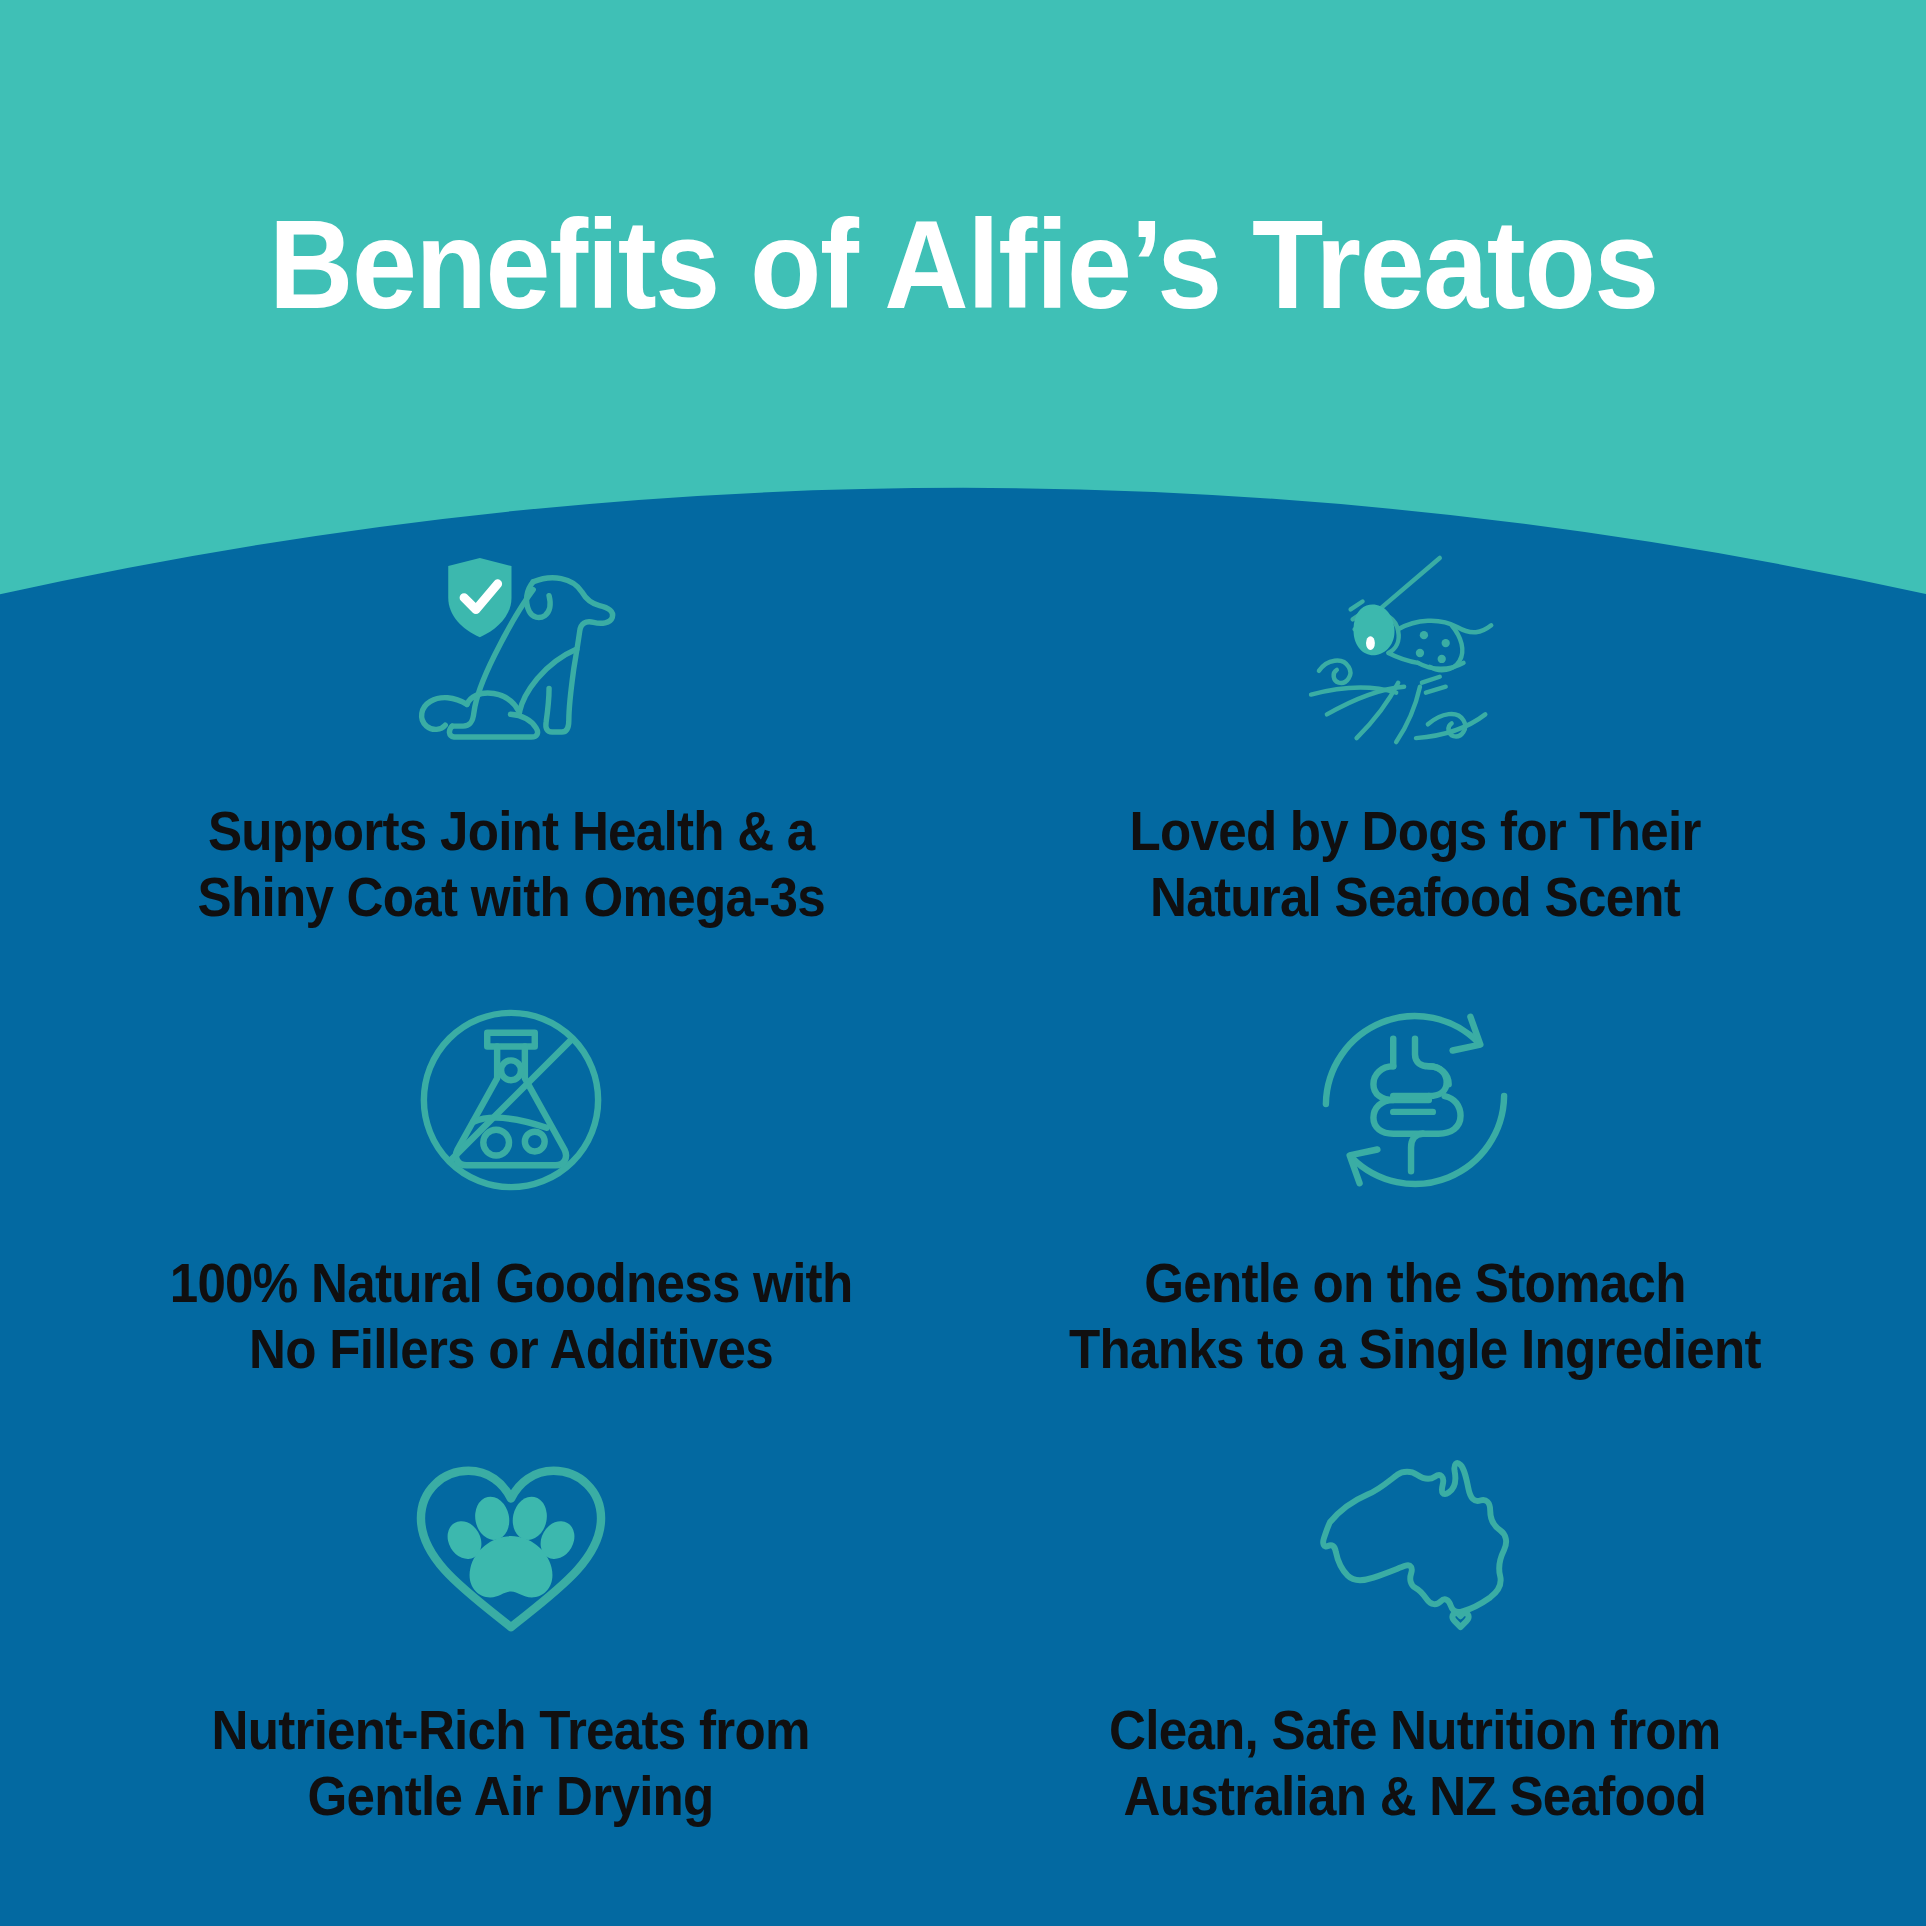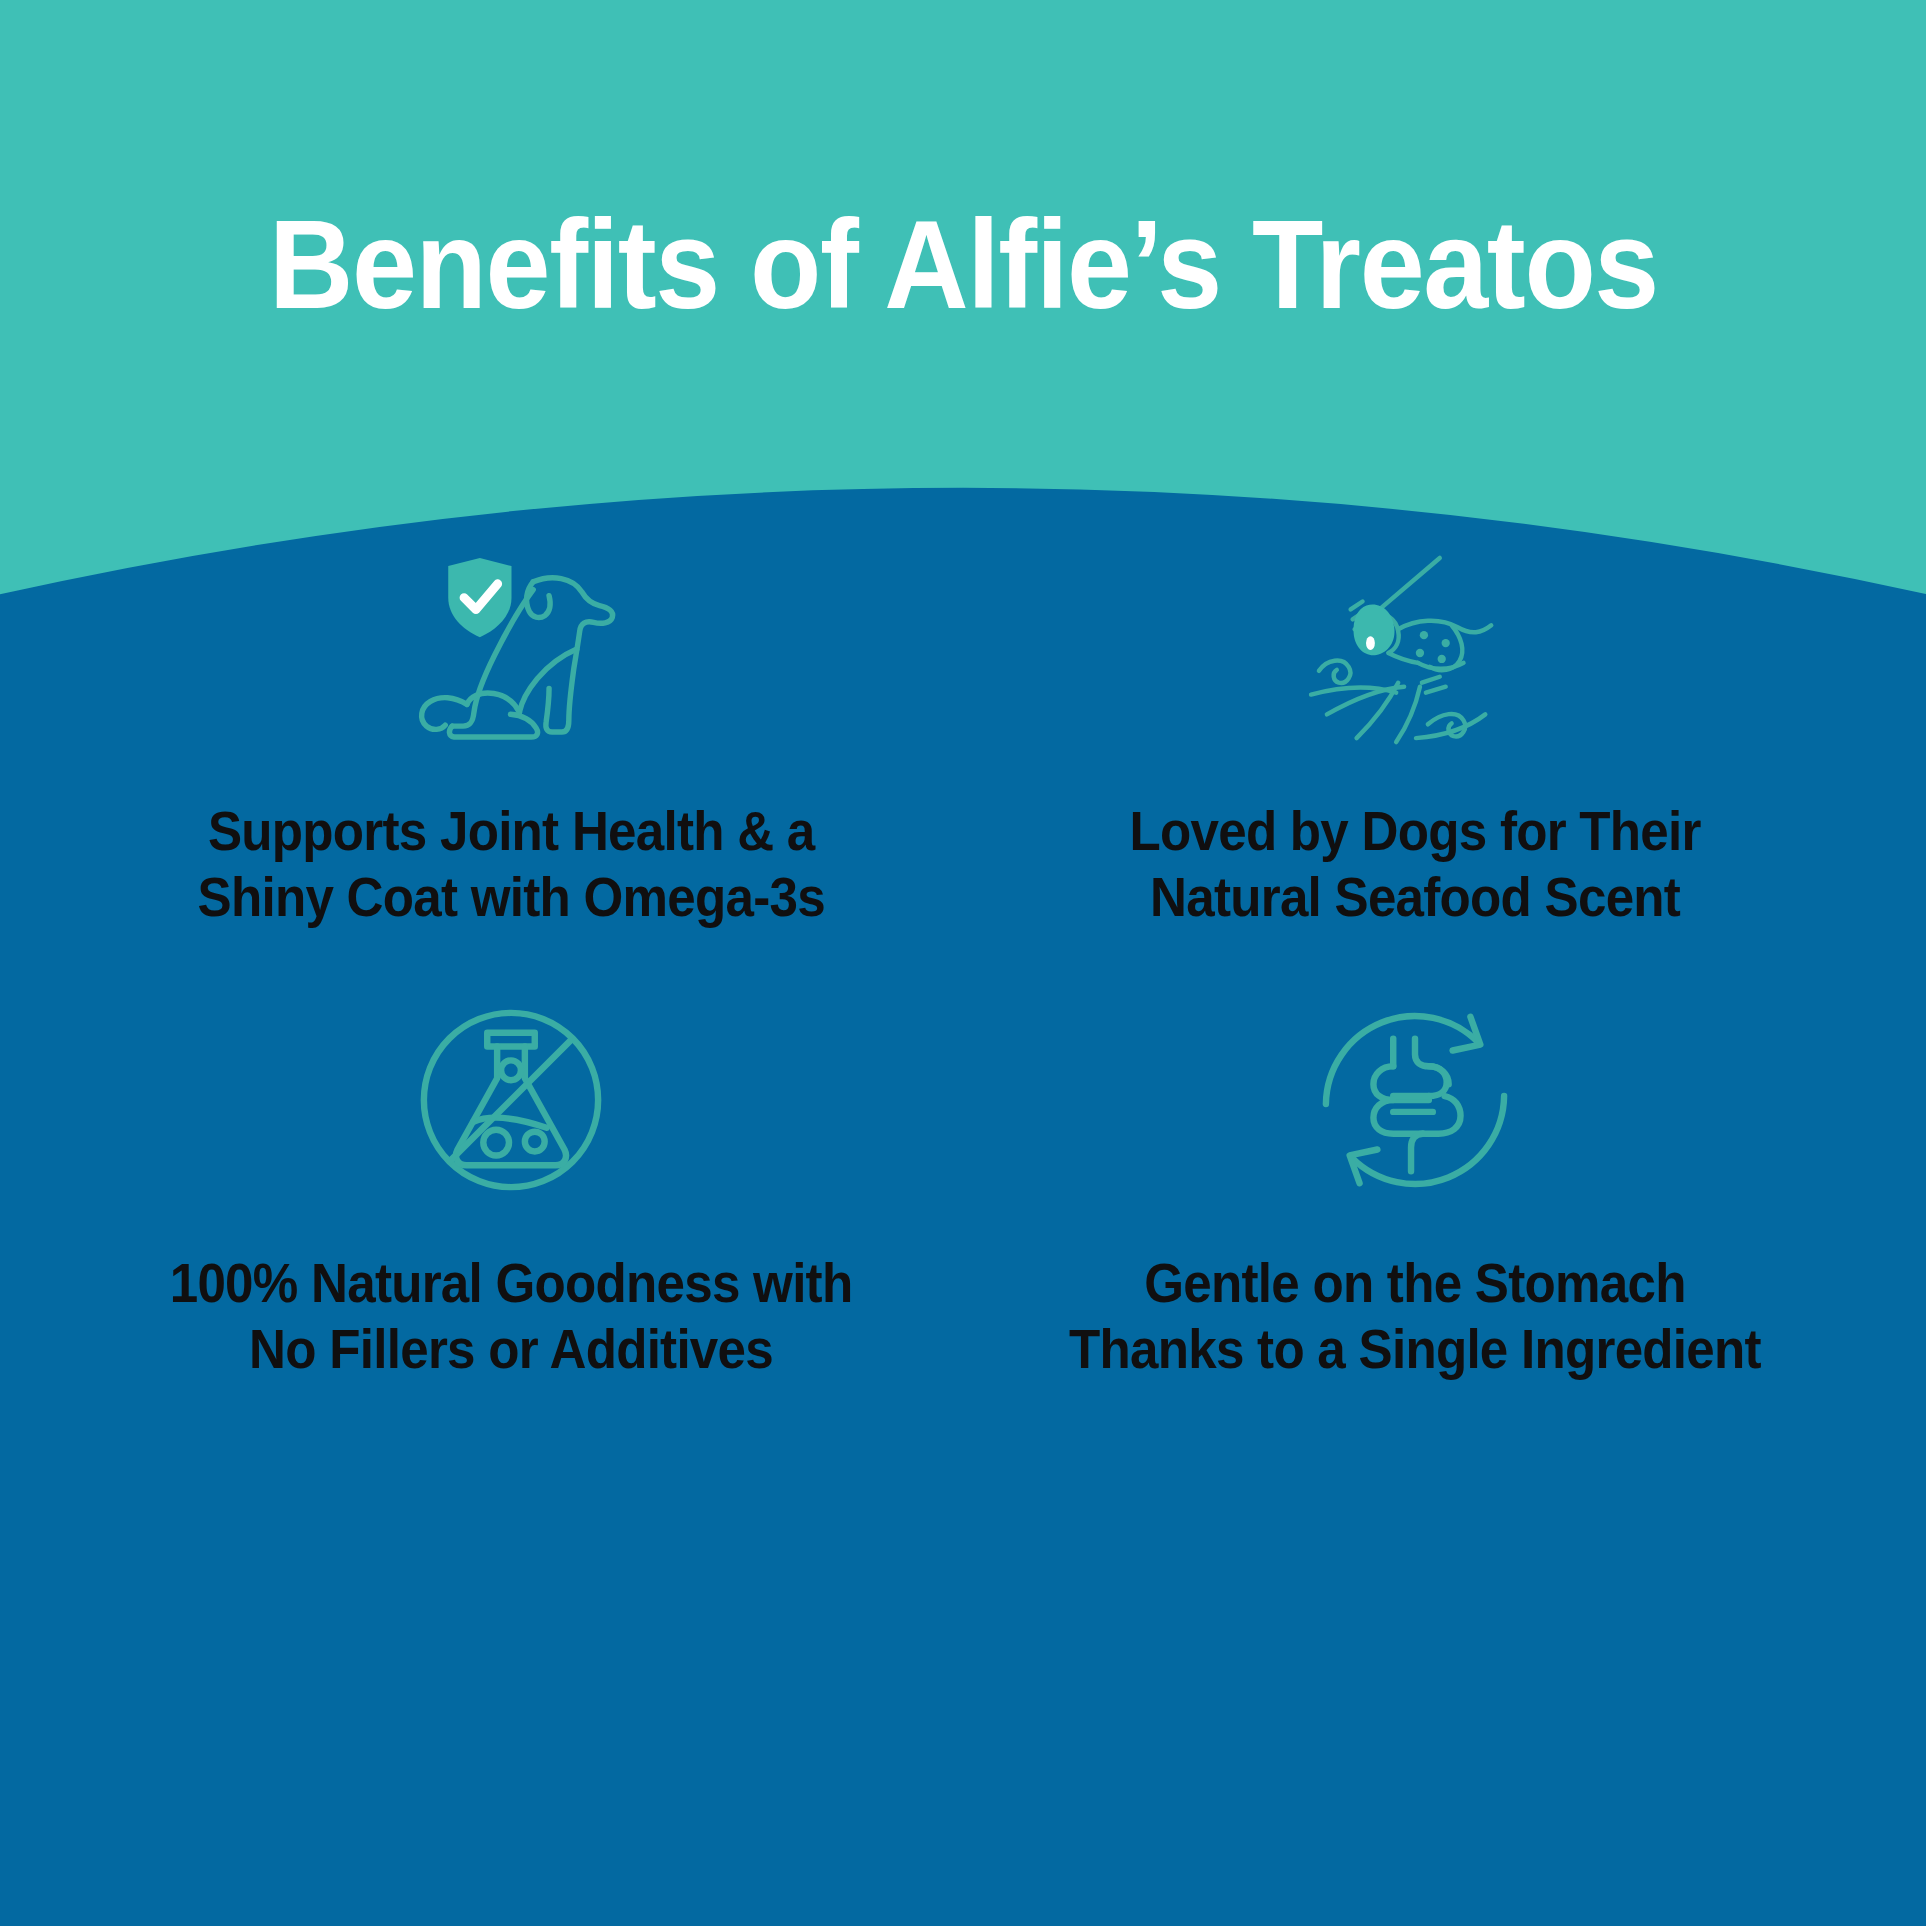--- a/index.html
+++ b/index.html
@@ -266,17 +266,98 @@
             <path d="M118,112 L78,112"></path>
           </g>
         </svg>
       </div>
       <div class="benefit-text">
         <span class="line">Gentle on the Stomach</span>
         <span class="line">Thanks to a Single Ingredient</span>
       </div>
     </div>
 
-
+    <div class="benefit-cell row-3">
+      <div class="benefit-icon">
+        <svg width="208" height="188" viewBox="0 0 210 190" xmlns="http://www.w3.org/2000/svg">
+
+          <path d="M105,176
+                   C60,140 14,108 14,66
+                   C14,38 36,18 62,18
+                   C82,18 97,30 105,46
+                   C113,30 128,18 148,18
+                   C174,18 196,38 196,66
+                   C196,108 150,140 105,176 Z" fill="none" stroke="#3aada4" stroke-width="8.5" stroke-linecap="round" stroke-linejoin="round"></path>
+
+          <ellipse cx="86" cy="66" rx="17" ry="22" transform="rotate(-12 86 66)" fill="#3cb8ae"></ellipse>
+          <ellipse cx="124" cy="66" rx="17" ry="22" transform="rotate(12 124 66)" fill="#3cb8ae"></ellipse>
+          <ellipse cx="58" cy="88" rx="16" ry="20" transform="rotate(-30 58 88)" fill="#3cb8ae"></ellipse>
+          <ellipse cx="152" cy="88" rx="16" ry="20" transform="rotate(30 152 88)" fill="#3cb8ae"></ellipse>
+
+          <path d="M105,84
+                   C124,84 142,98 146,116
+                   C150,133 140,146 126,146
+                   C117,146 112,140 105,140
+                   C98,140 93,146 84,146
+                   C70,146 60,133 64,116
+                   C68,98 86,84 105,84 Z" fill="#3cb8ae"></path>
+        </svg>
+      </div>
+      <div class="benefit-text">
+        <span class="line">Nutrient-Rich Treats from</span>
+        <span class="line">Gentle Air Drying</span>
+      </div>
+    </div>
+
+    <div class="benefit-cell row-3">
+      <div class="benefit-icon">
+        <svg width="218" height="188" viewBox="0 0 220 190" xmlns="http://www.w3.org/2000/svg">
+          <g fill="none" stroke="#3aada4" stroke-width="6" stroke-linecap="round" stroke-linejoin="round">
+
+            <path d="M24,70
+                     C34,58 48,48 62,42
+                     C74,37 84,28 92,22
+                     C98,18 106,18 112,22
+                     C118,26 124,28 130,24
+                     C136,20 140,24 138,32
+                     C136,40 138,44 144,40
+                     C150,36 152,28 150,18
+                     C149,11 152,8 156,12
+                     C160,16 162,26 164,36
+                     C166,46 170,50 176,48
+                     C182,46 186,50 186,58
+                     C186,68 190,74 196,78
+                     C202,82 204,90 200,98
+                     C196,106 194,116 196,124
+                     C198,132 194,140 186,146
+                     C176,153 166,158 158,160
+                     C152,162 148,160 146,154
+                     C144,148 140,146 136,150
+                     C132,154 126,154 122,148
+                     C118,142 114,138 110,136
+                     C106,134 104,128 106,122
+                     C108,116 106,112 100,114
+                     C92,117 80,122 68,126
+                     C56,130 48,130 42,124
+                     C36,118 32,110 30,100
+                     C29,94 26,92 22,94
+                     C18,96 16,92 18,86
+                     C20,80 22,74 24,70 Z"></path>
+
+            <path d="M150,170
+                     C146,166 148,161 152,162
+                     C154,162 155,164 156,165
+                     C157,164 158,162 160,162
+                     C164,161 166,166 162,170
+                     C159,173 156,176 156,176
+                     C156,176 153,173 150,170 Z"></path>
+          </g>
+        </svg>
+      </div>
+      <div class="benefit-text">
+        <span class="line">Clean, Safe Nutrition from</span>
+        <span class="line">Australian &amp; NZ Seafood</span>
+      </div>
+    </div>
 
   </div>
 </div>
 
 
 </body></html>

